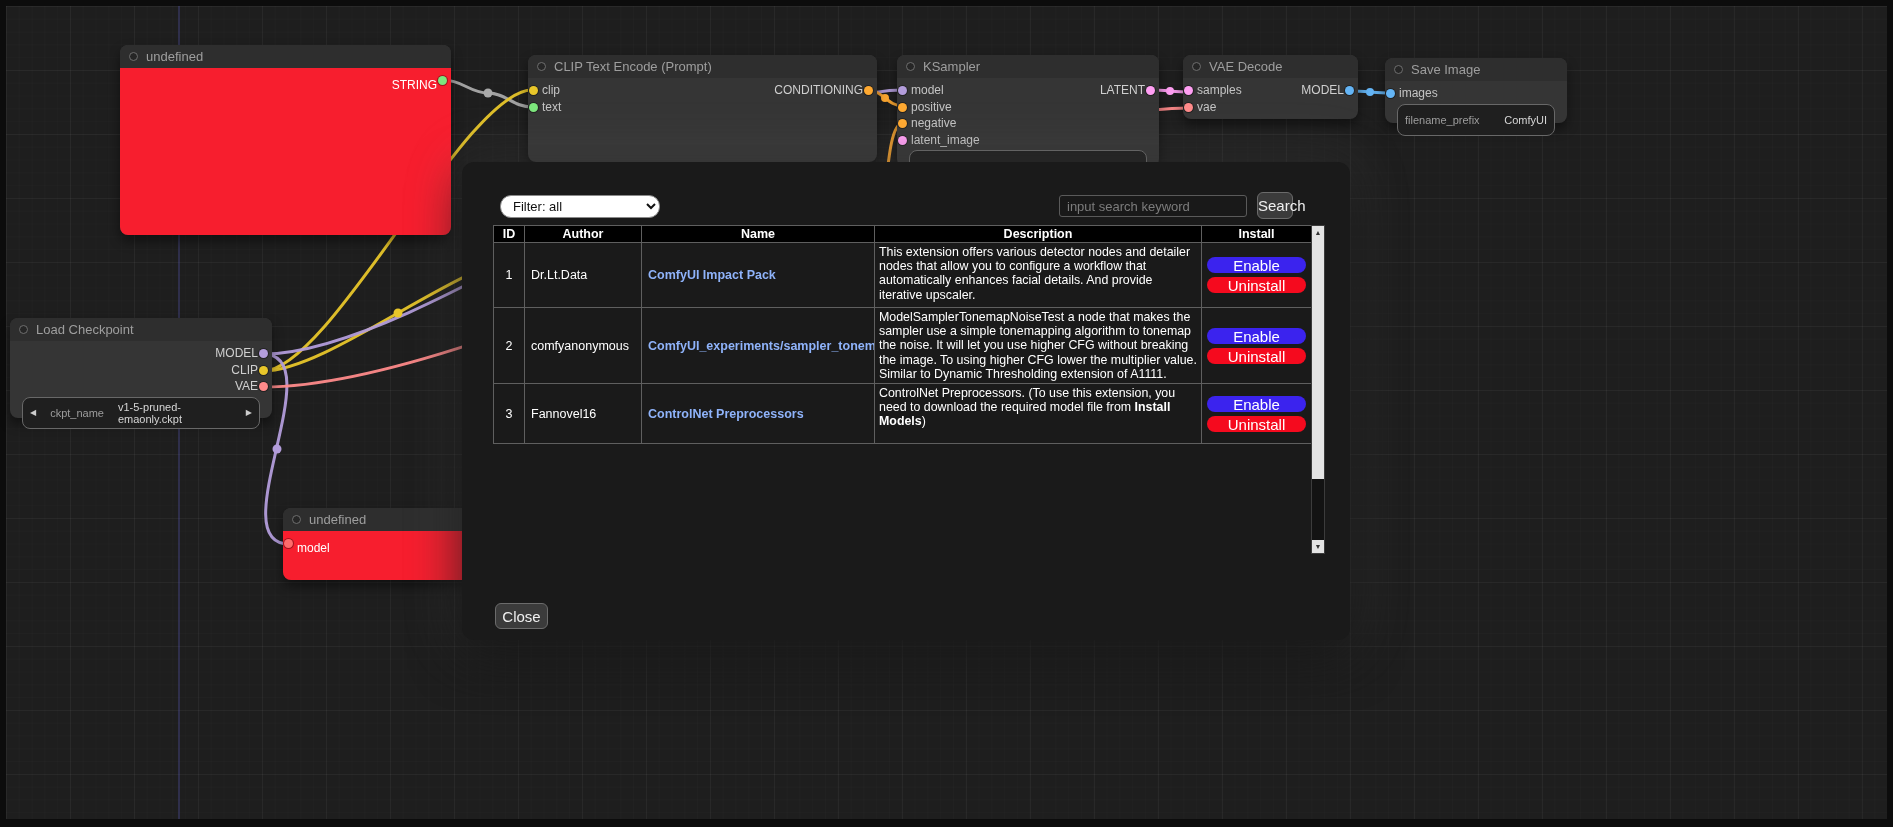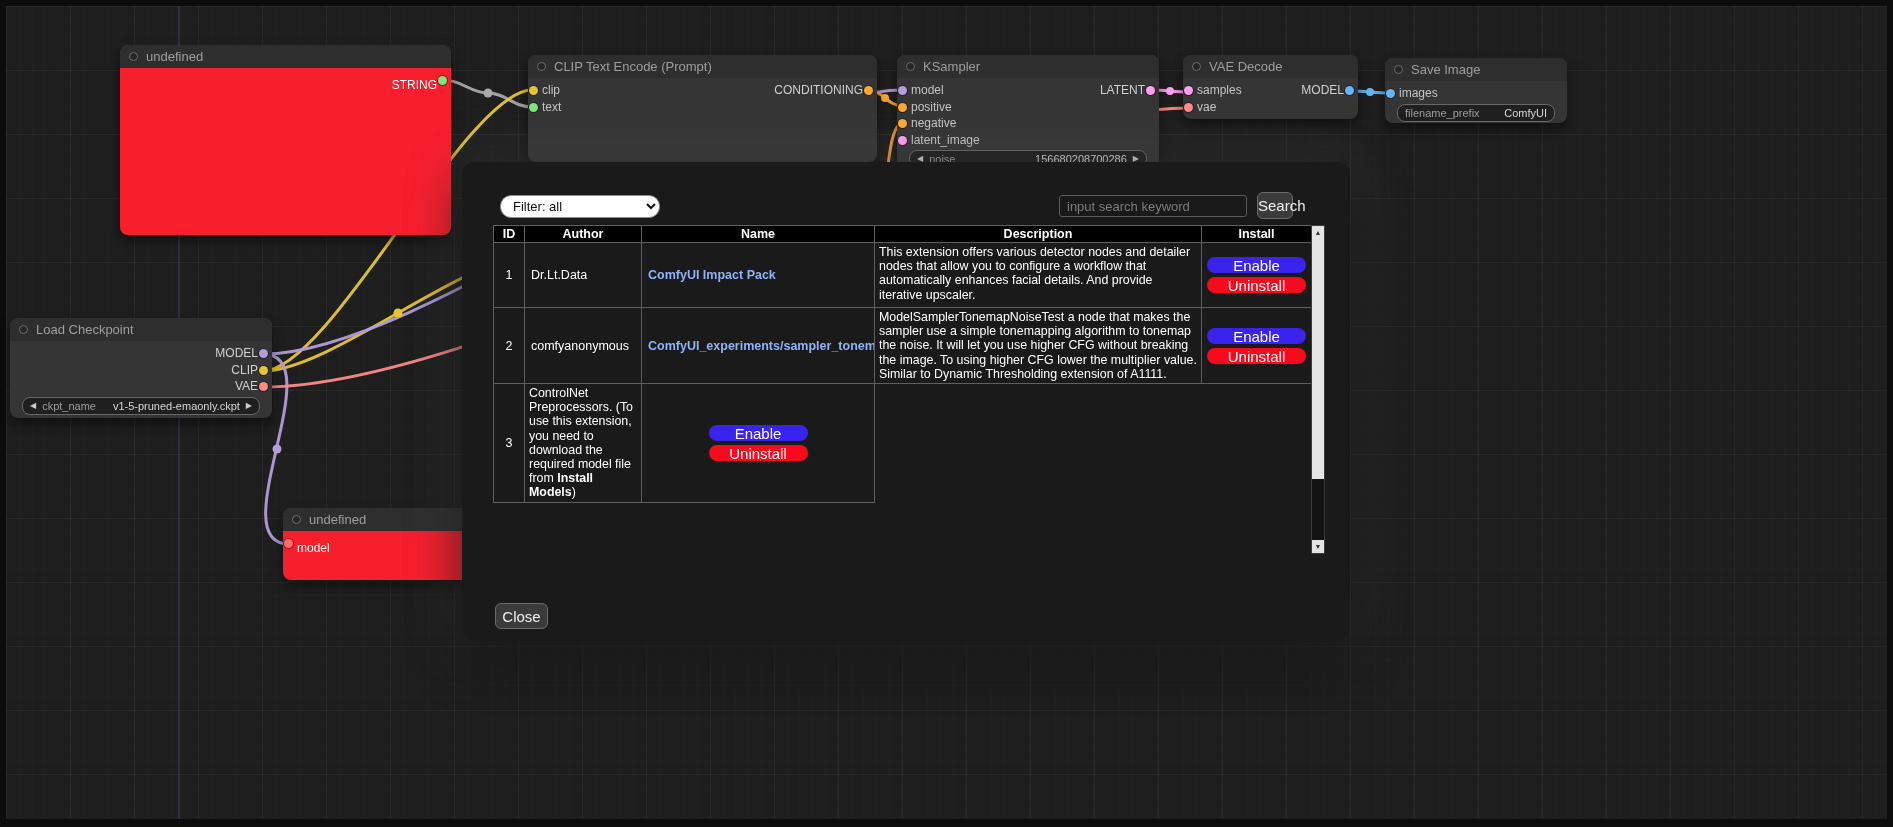--- a/index.html
+++ b/index.html
@@ -49,23 +49,23 @@
   .slot .dot { position:absolute; width:9px; height:9px; border-radius:50%; top:4px; box-shadow:0 0 0 1px rgba(0,0,0,0.35); }
   .slot.in  .dot { left:1px; }
   .slot.out .dot { right:4px; }
   .slot-label { font-size:12px; color:#c4c4c4; }
   .node-body.error .slot-label { color:#ffffff;margin-top:9px; }
   .out-label { color:#cfcfcf; }
   .d-model{background:var(--model);} .d-clip{background:var(--clip);} .d-vae{background:var(--vae);}
   .d-cond{background:var(--conditioning);} .d-latent{background:var(--latent);} .d-image{background:var(--image);}
   .d-green{background:var(--connected-green);} .d-red{background:var(--error-slot-red);}
   .widget {
-    display:flex; align-items:center; gap:6px;
+    display:flex; align-items:center; gap:14px;
     background:#1f1f1f; border:1px solid #686868; border-radius:8px;
-    height:15px; font-size:11px; color:#9d9d9d; padding:8px 7px; margin:2px 12px 0 12px;
+    height:15px; font-size:11px; color:#9d9d9d; padding:15px 7px; margin:2px 12px 0 12px;
   }
   .widget .wvalue { margin-left:auto; color:#d6d6d6; }
   .widget .warr { font-size:8px; color:#cccccc; line-height:1; }
   
   .dialog {
     position:absolute; left:462px; top:162px; width:888px; height:478px; z-index:5;
     background:var(--dialog-bg,#1a1a1a); border-radius:12px;
     box-shadow:0 0 55px 12px rgba(220,220,220,0.10), 0 16px 50px rgba(0,0,0,0.75);
     color:#fff;
   }
@@ -353,20 +353,24 @@
         </div>
       <div class="tc c-desc">ModelSamplerTonemapNoiseTest a node that makes the sampler use a simple tonemapping algorithm to tonemap the noise. It will let you use higher CFG without breaking the image. To using higher CFG lower the multiplier value. Similar to Dynamic Thresholding extension of A1111.</div>
       <div class="tc c-install">
         <button class="btn-pill btn-enable">Enable</button>
         <button class="btn-pill btn-uninstall">Uninstall</button>
       </div>
     </div>
 
     <div class="trow">
       <div class="tc c-id">3</div>
+      <div class="tc c-author">Fannovel16</div>
+      <div class="tc c-name">
+          <a class="ext-link">ControlNet Preprocessors</a>
+        </div>
       <div class="tc c-desc"><span>ControlNet Preprocessors. (To use this extension, you need to download the required model file from </span><b>Install Models</b><span>)</span></div>
       <div class="tc c-install">
         <button class="btn-pill btn-enable">Enable</button>
         <button class="btn-pill btn-uninstall">Uninstall</button>
       </div>
     </div>
   </div>
 
   <div class="scrollbar">
     <div class="sb-btn">

